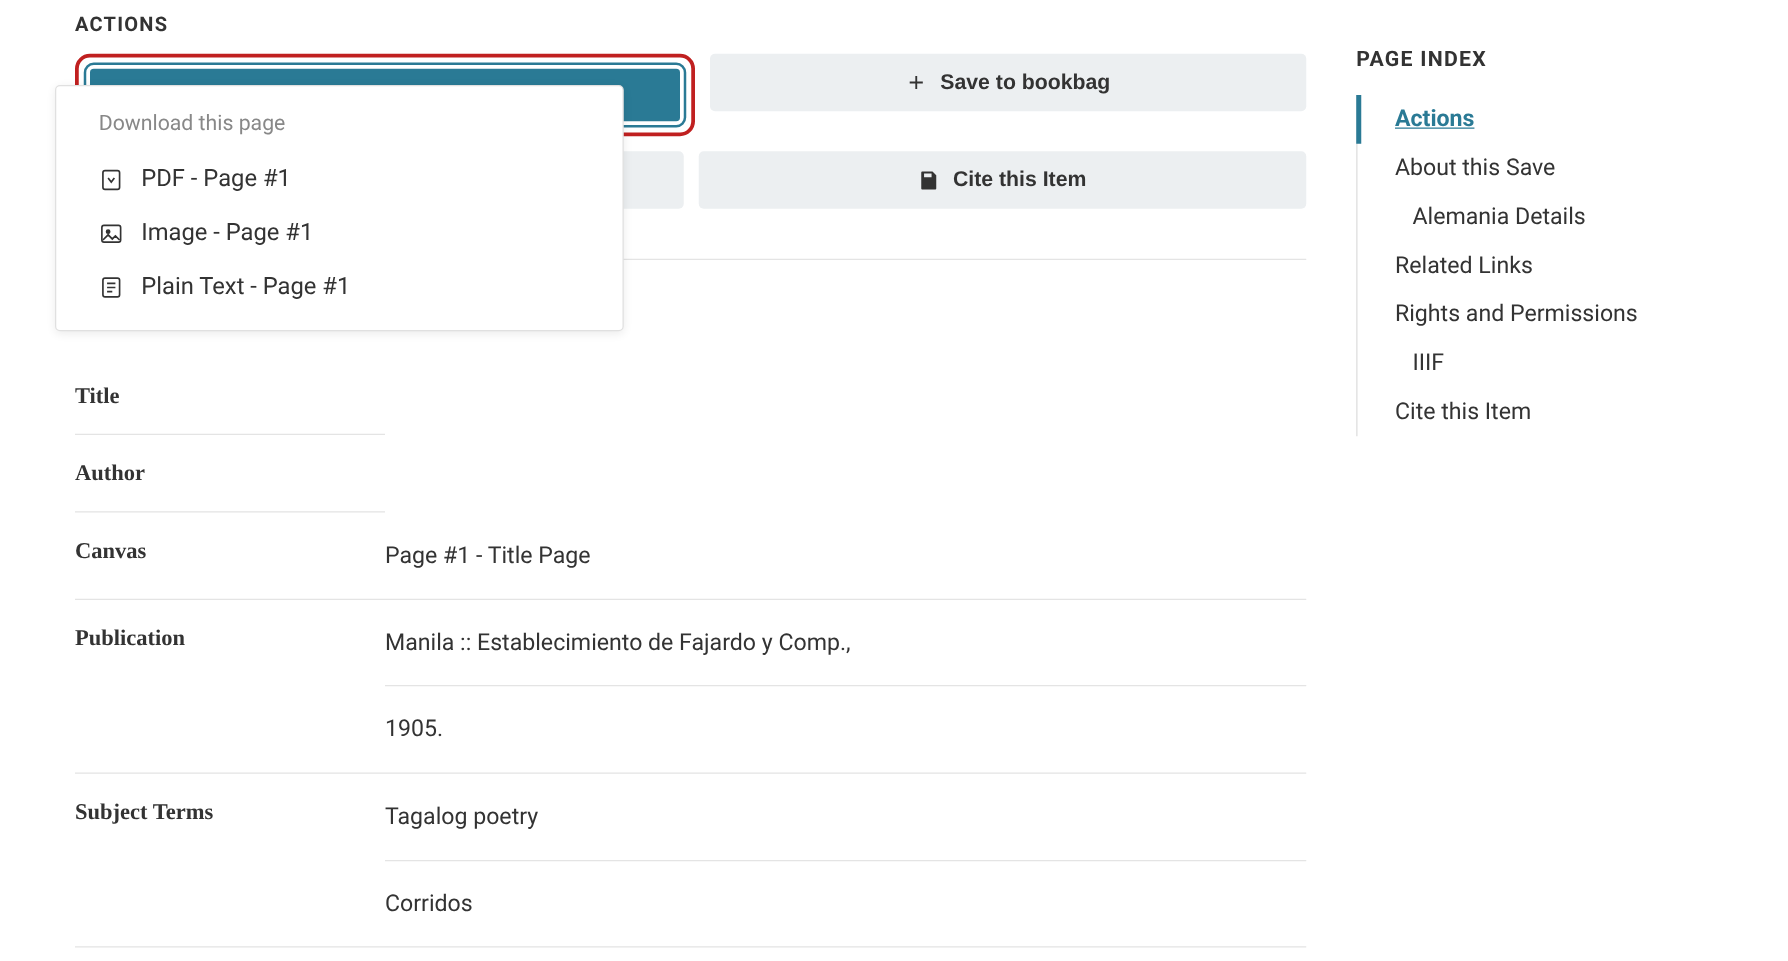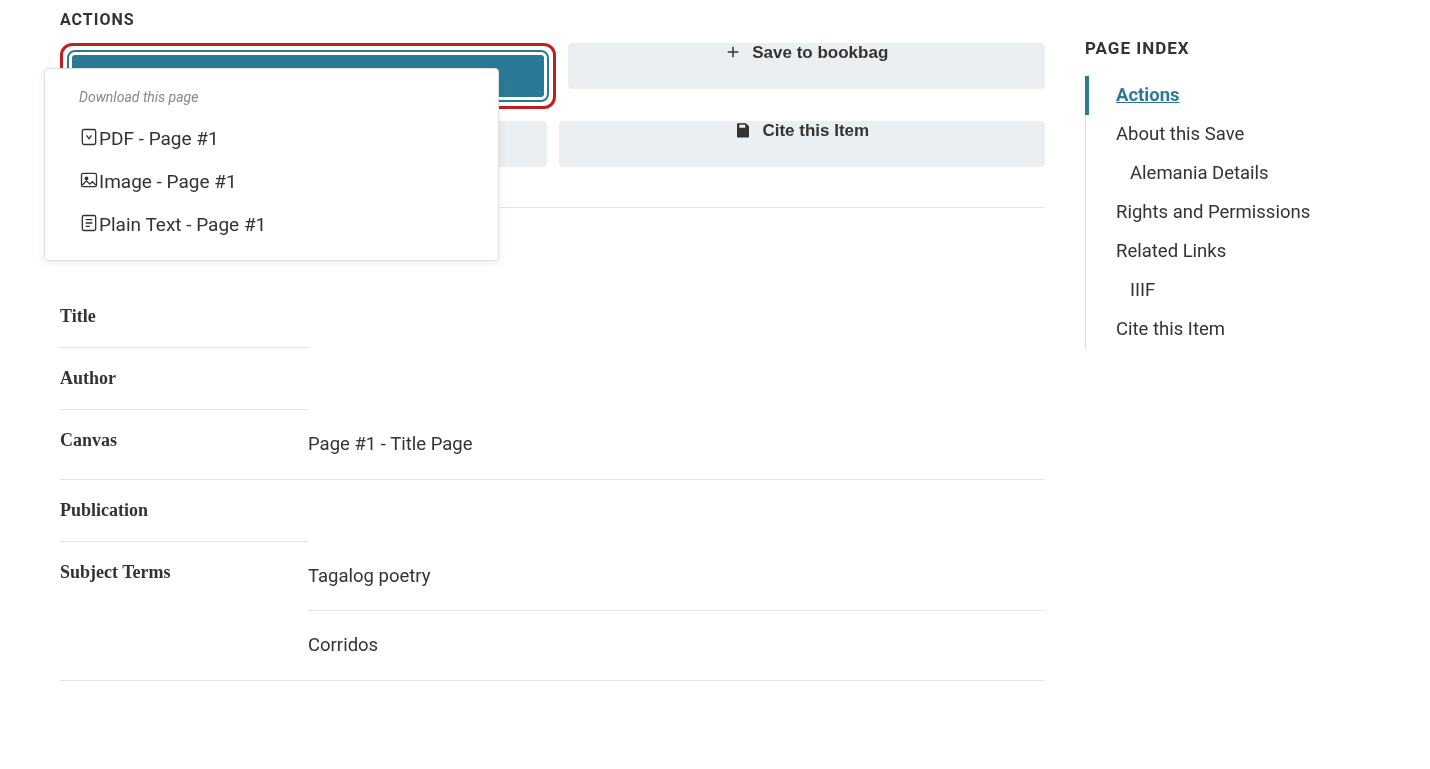--- a/index.html
+++ b/index.html
@@ -30,20 +30,21 @@
     margin-bottom: 14px;
   }
   .btn-row {
     display: flex;
     gap: 12px;
     margin-bottom: 12px;
   }
   .btn {
     flex: 1;
     display: flex;
+    align-items: center;
     justify-content: center;
     gap: 10px;
     height: 46px;
     border-radius: 4px;
     font-size: 17px;
     font-weight: 600;
     cursor: pointer;
     border: none;
   }
   .btn-primary-wrap {
@@ -81,26 +82,26 @@
     background: #fff;
     border: 1px solid #e0e0e0;
     border-radius: 4px;
     box-shadow: 0 2px 8px rgba(0,0,0,0.08);
     padding: 20px 0 14px 0;
     z-index: 10;
   }
   .dropdown-header {
     padding: 0 34px 12px 34px;
     color: #888;
-    font-size: 14px;
-    font-style: italic;
+    font-size: 17px;
   }
   .dropdown-item {
     display: flex;
-    align-items: flex-start;
+    align-items: flex-end;
+    gap: 14px;
     padding: 10px 34px;
     font-size: 19px;
     color: #333;
     cursor: pointer;
   }
   .dd-icon {
     width: 20px;
     height: 20px;
     flex-shrink: 0;
   }
@@ -251,37 +252,41 @@
           <div class="meta-label">Author</div>
         </div>
         <div class="meta-row">
           <div class="meta-label">Canvas</div>
           <div class="meta-value-col">
             <div class="meta-value">Page #1 - Title Page</div>
           </div>
         </div>
         <div class="meta-row">
           <div class="meta-label" style="align-self: stretch; border-bottom: 1px solid rgb(228, 228, 228); display: flex; align-items: flex-start;">Publication</div>
+          <div class="meta-value-col">
+            <div class="meta-value">Manila :: Establecimiento de Fajardo y Comp.,</div>
+            <div class="meta-value">1905.</div>
+          </div>
         </div>
         <div class="meta-row">
           <div class="meta-label" style="align-self: stretch; border-bottom: 1px solid rgb(228, 228, 228); display: flex; align-items: flex-start;">Subject Terms</div>
           <div class="meta-value-col">
             <div class="meta-value">Tagalog poetry</div>
             <div class="meta-value">Corridos</div>
           </div>
         </div>
       </div>
 
   </div>
 
   <div class="side-col">
     <div class="side-heading">PAGE INDEX</div>
     <div class="side-list" id="side-list">
         <div class="side-item active">Actions</div>
         <div class="side-item">About this Save</div>
         <div class="side-item sub">Alemania Details</div>
+        <div class="side-item">Related Links</div>
         <div class="side-item">Rights and Permissions</div>
-        <div class="side-item">Related Links</div>
         <div class="side-item sub">IIIF</div>
         <div class="side-item">Cite this Item</div>
       </div>
   </div>
 </div>
 
 </body></html>

